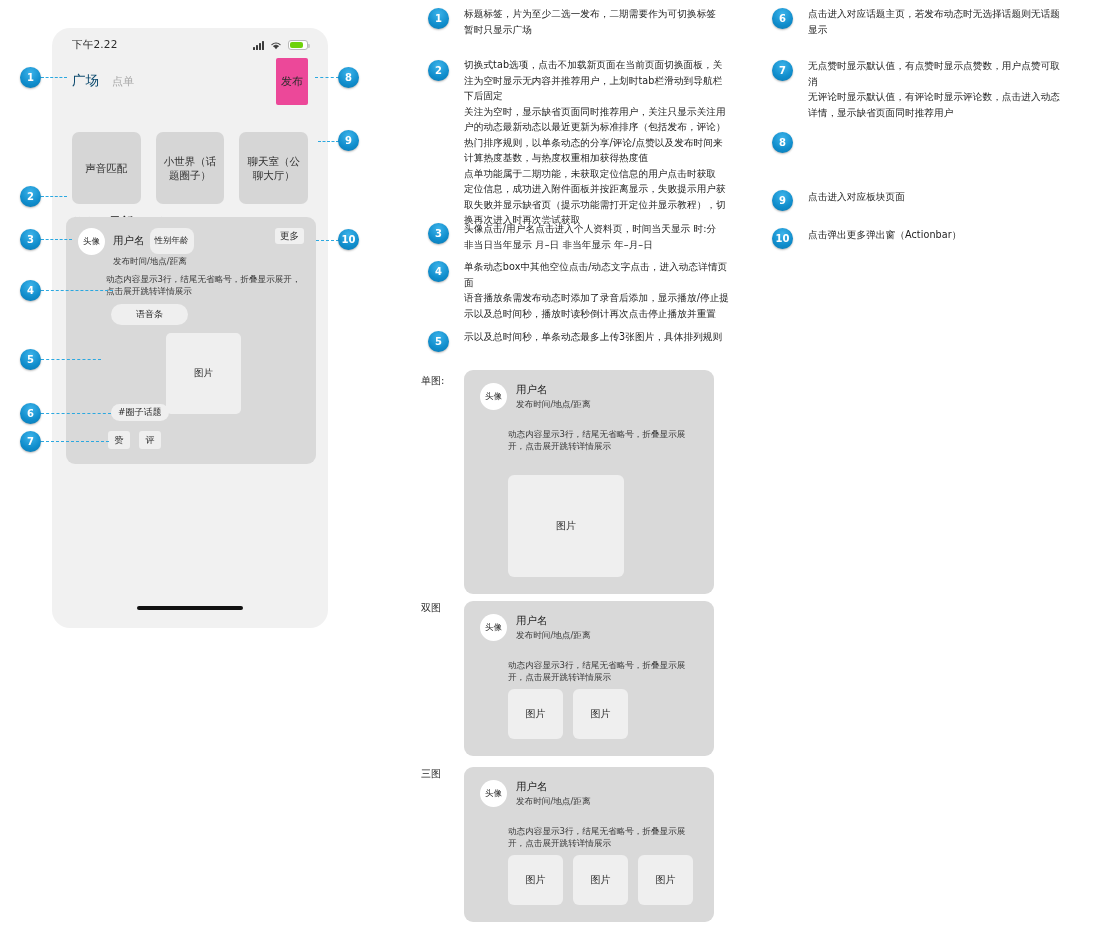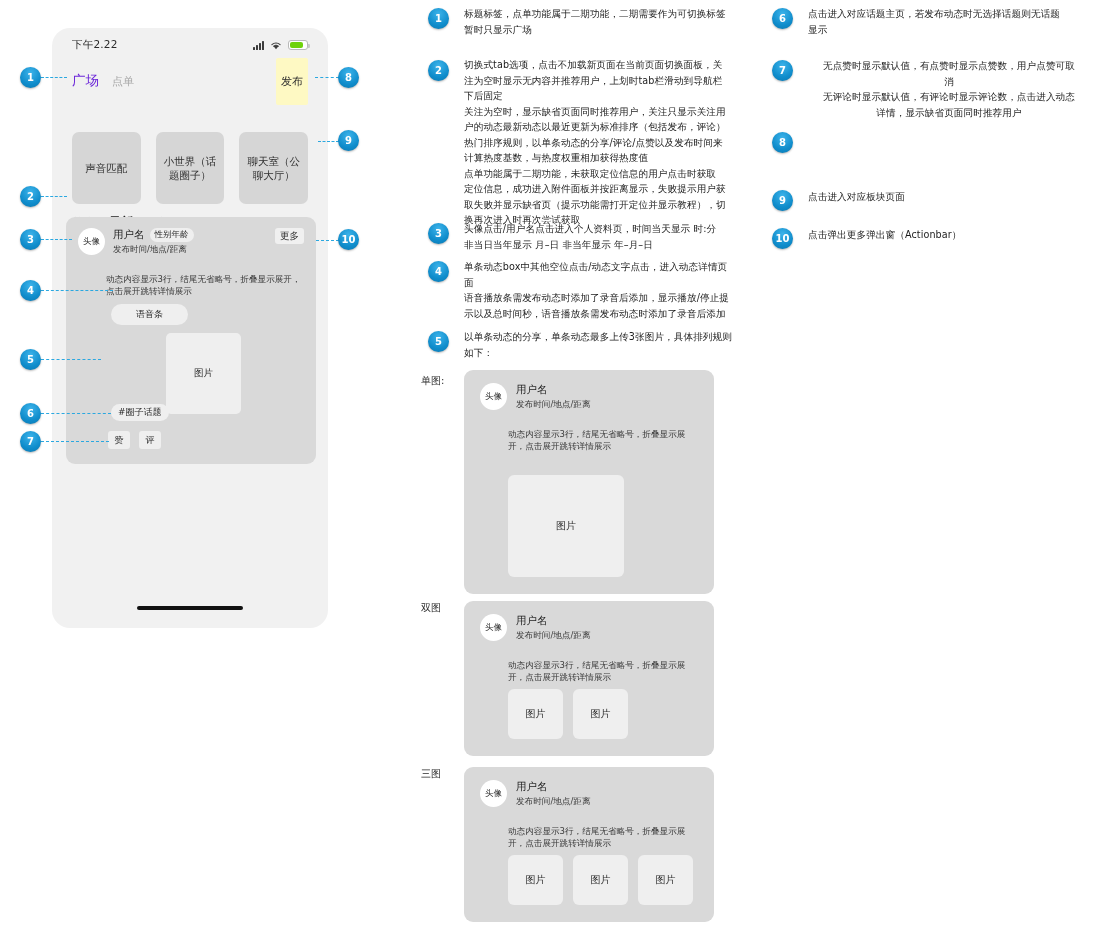--- a/index.html
+++ b/index.html
@@ -39,25 +39,25 @@
   .ico-batt::after {
     content:""; position:absolute; right:-3px; top:3px; width:2px; height:4px;
     background:#c8c8c8; border-radius:0 1px 1px 0;
   }
   .ico-batt span { display:block; width: 80%; height: 100%; background:#6fd20b; border-radius:2px; }
 
   .nav-row {
     position: absolute; left: 0; top: 38px; width: 100%; height: 30px;
     display: flex; align-items: center; padding: 0 20px;
   }
-  .nav-title { font-size: 13.5px; color: #6d28d9; }
+  .nav-title { font-size: 13.5px; color: #0c4a6e; }
   .nav-title2 { font-size: 11px; color: #a7a7a7; margin-left: 13px; }
   .nav-publish {
     margin-left: auto; font-size: 11px; color: #2b2b2b;
-    background: #fef9c3; padding: 16px 5px; border-radius: 2px;
+    background: #ec4899; padding: 16px 5px; border-radius: 2px;
   }
 
   .blocks {
     position: absolute; left: 20px; top: 104px; right: 20px;
     display: flex; gap: 15px;
   }
   .block {
     flex: 1; height: 72px; background: #d6d6d6; border-radius: 7px;
     display: flex; align-items: center; justify-content: center;
     text-align: center; font-size: 10.5px; color: #303030; line-height: 1.35;
@@ -77,21 +77,21 @@
   }
   .feed-head { position:absolute; left: 12px; top: 11px; right: 12px; display:flex; }
   .avatar {
     width: 27px; height: 27px; border-radius: 50%; background: #fff;
     display: flex; align-items: center; justify-content: center;
     font-size: 8.5px; color: #2b2b2b; flex: 0 0 auto;
   }
   .feed-meta { margin-left: 8px; }
   .feed-name-row { display: flex; align-items: center; gap: 5px; }
   .feed-name { font-size: 10.5px; color: #1d1d1d; }
-  .badge-ga { font-size: 8.5px; color: #2b2b2b; background: #efefef; border-radius: 8px; padding: 1px 5px; }
+  .badge-ga { font-size: 8.5px; color: #2b2b2b; background: #efefef; border-radius: 8px; padding: 7px 5px; }
   .feed-sub { font-size: 8.5px; color: #3a3a3a; margin-top: 2px; }
   .feed-more {
     margin-left: auto; font-size: 9.5px; color: #2b2b2b;
     background: #f0f0f0; border-radius: 3px; padding: 2px 5px; height: 16px;
   }
   .feed-text {
     position: absolute; left: 40px; top: 56px; right: 12px;
     font-size: 8.6px; color: #3a3a3a; line-height: 1.45;
   }
   .voice-bar {
@@ -261,21 +261,21 @@
   <div class="marker" style="left:338px; top:67px;">8</div>
 
   <div class="leader" style="left:318px; top:141px; width:21px;"></div>
   <div class="marker" style="left:338px; top:130px;">9</div>
 
   <div class="leader" style="left:316px; top:240px; width:23px;"></div>
   <div class="marker" style="left:338px; top:229px;">10</div>
 
   <div class="marker" style="left:428px; top:8px;">1</div>
   <div class="ann" style="left:464px; top:6px; width:272px;">
-    <p>标题标签，点单功能属于二期功能，二期需要作为可切换标签</p>
+    <p>标题标签，片为至少二选一发布，二期需要作为可切换标签</p>
     <p>暂时只显示广场</p>
   </div>
 
   <div class="marker" style="left:428px; top:60px;">2</div>
   <div class="ann" style="left:464px; top:57px; width:282px;">
     <p>切换式tab选项，点击不加载新页面在当前页面切换面板，关</p>
     <p>注为空时显示无内容并推荐用户，上划时tab栏滑动到导航栏</p>
     <p>下后固定</p>
     <p>关注为空时，显示缺省页面同时推荐用户，关注只显示关注用</p>
     <p>户的动态最新动态以最近更新为标准排序（包括发布，评论）</p>
@@ -291,27 +291,26 @@
   <div class="ann" style="left:464px; top:221px; width:282px;">
     <p>头像点击/用户名点击进入个人资料页，时间当天显示 时:分</p>
     <p>非当日当年显示 月–日 非当年显示 年–月–日</p>
   </div>
 
   <div class="marker" style="left:428px; top:261px;">4</div>
   <div class="ann" style="left:464px; top:259px; width:282px;">
     <p>单条动态box中其他空位点击/动态文字点击，进入动态详情页</p>
     <p>面</p>
     <p>语音播放条需发布动态时添加了录音后添加，显示播放/停止提</p>
-    <p>示以及总时间秒，语音播放条需发布动态时添加了录音后添加</p>
+    <p>示以及总时间秒，播放时读秒倒计再次点击停止播放并重置</p>
   </div>
 
   <div class="marker" style="left:428px; top:331px;">5</div>
   <div class="ann" style="left:464px; top:329px; width:282px;">
-    <p>以单条动态的分享，单条动态最多上传3张图片，具体排列规则</p>
-    <p>如下：</p>
+    <p>示以及总时间秒，单条动态最多上传3张图片，具体排列规则</p>
   </div>
 
   <div class="ex-label" style="left:421px; top:374px;">单图:</div>
   <div class="ex-card" style="left:464px; top:370px; width:250px; height:224px;">
     <div class="ex-head">
       <div class="avatar">头像</div>
       <div class="ex-meta">
         <div class="ex-name">用户名</div>
         <div class="ex-sub">发布时间/地点/距离</div>
       </div>
@@ -355,21 +354,21 @@
     </div>
   </div>
 
   <div class="marker" style="left:772px; top:8px;">6</div>
   <div class="ann" style="left:808px; top:6px; width:282px;">
     <p>点击进入对应话题主页，若发布动态时无选择话题则无话题</p>
     <p>显示</p>
   </div>
 
   <div class="marker" style="left:772px; top:60px;">7</div>
-  <div class="ann" style="left:808px; top:58px; width:282px;text-align:center;">
+  <div class="ann" style="left:808px; top:58px; width:282px;">
     <p>无点赞时显示默认值，有点赞时显示点赞数，用户点赞可取</p>
     <p>消</p>
     <p>无评论时显示默认值，有评论时显示评论数，点击进入动态</p>
     <p>详情，显示缺省页面同时推荐用户</p>
   </div>
 
   <div class="marker" style="left:772px; top:132px;">8</div>
 
   <div class="marker" style="left:772px; top:190px;">9</div>
   <div class="ann" style="left:808px; top:189px; width:282px;">

